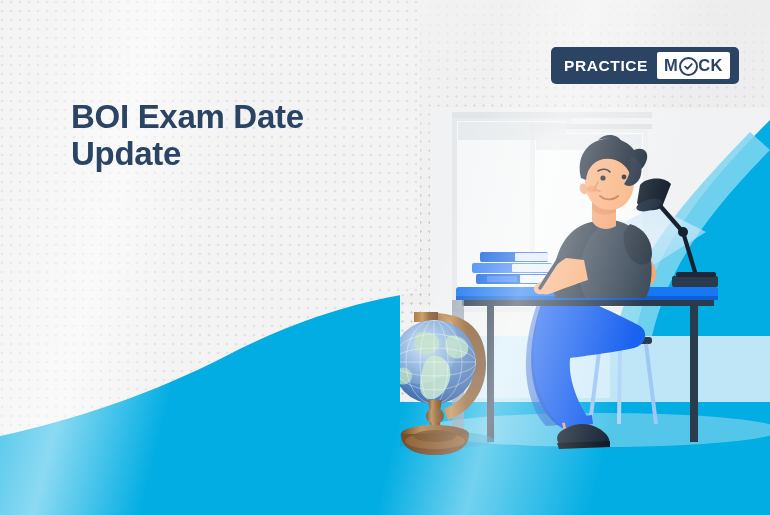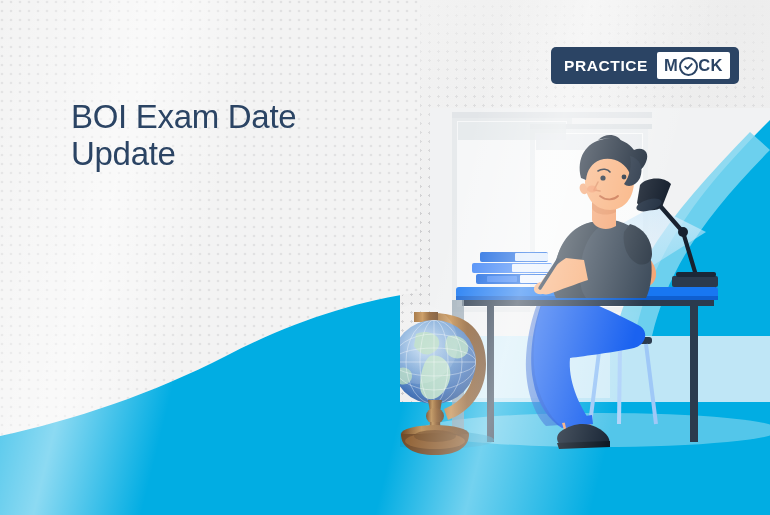--- a/index.html
+++ b/index.html
@@ -44,21 +44,21 @@
     pointer-events: none;
   }
 
   
   #headline {
     position: absolute;
     left: 71px;
     top: 99px;
     width: 330px;
     font-size: 33px;
-    font-weight: normal;
+    font-weight: bold;
     line-height: 1.12;
     letter-spacing: -0.3px;
     color: #2b4464;
     white-space: pre-line;
   }
 
   
   #logo {
     position: absolute;
     left: 551px;

